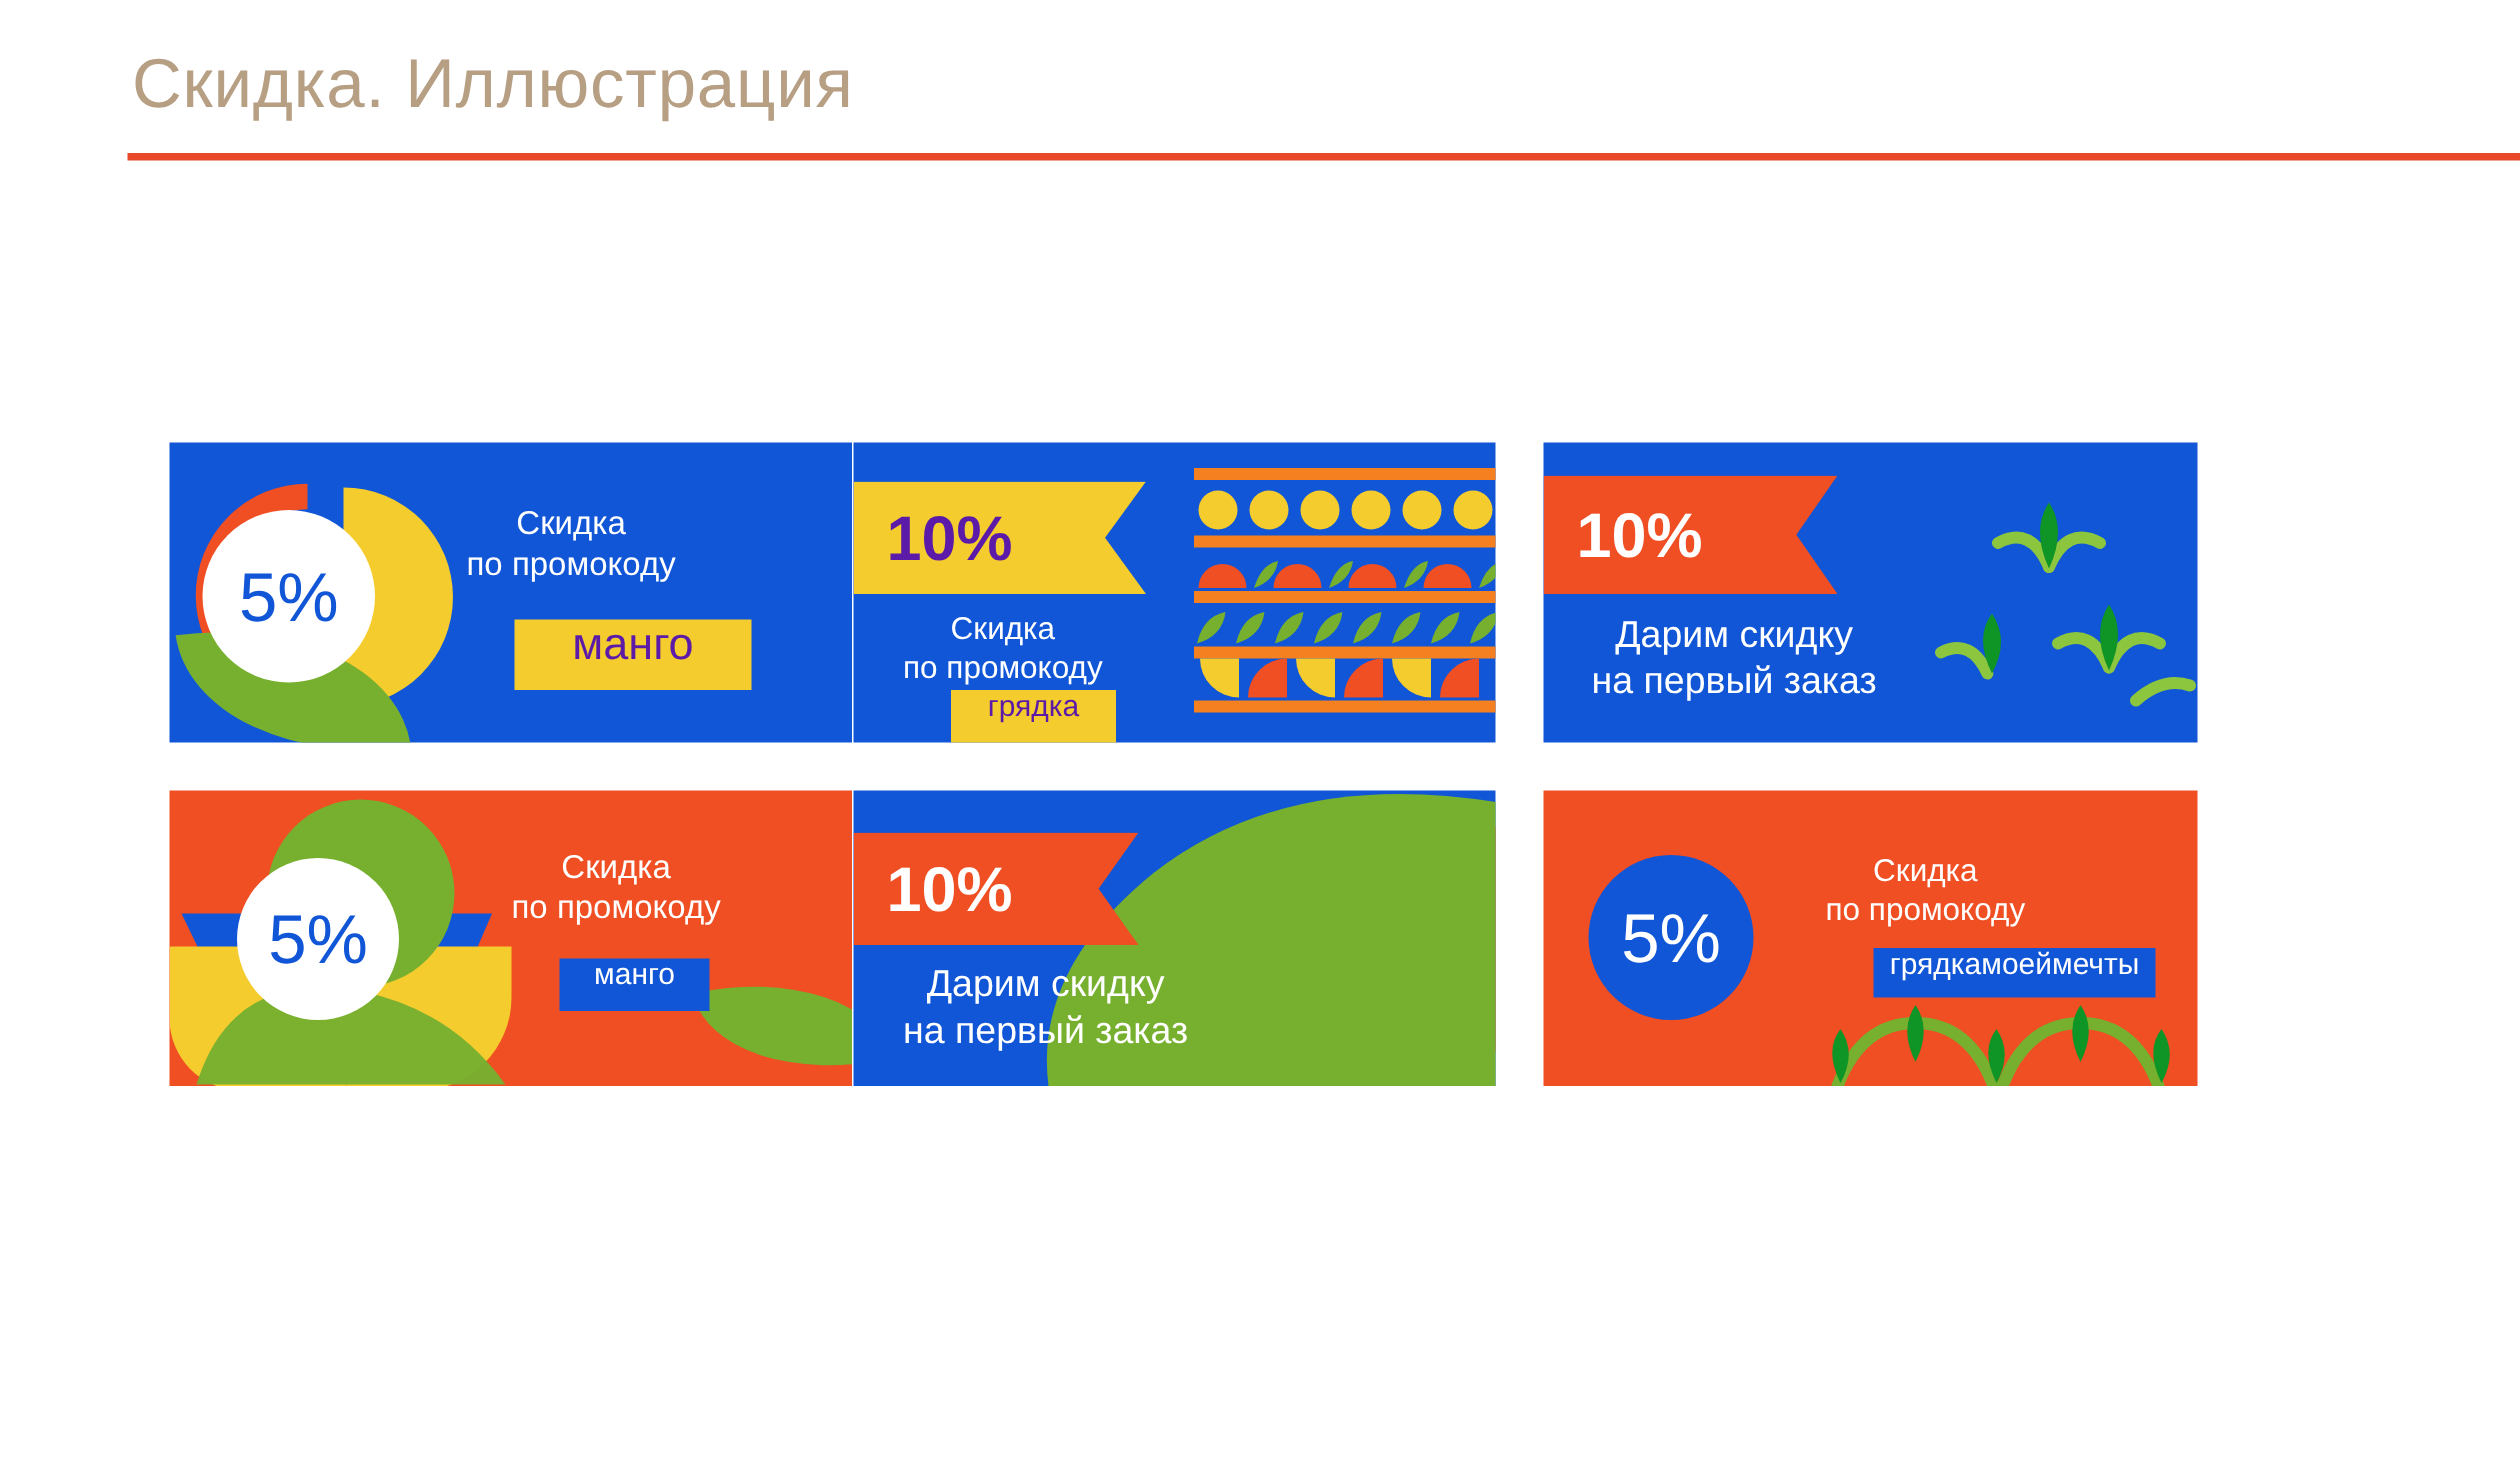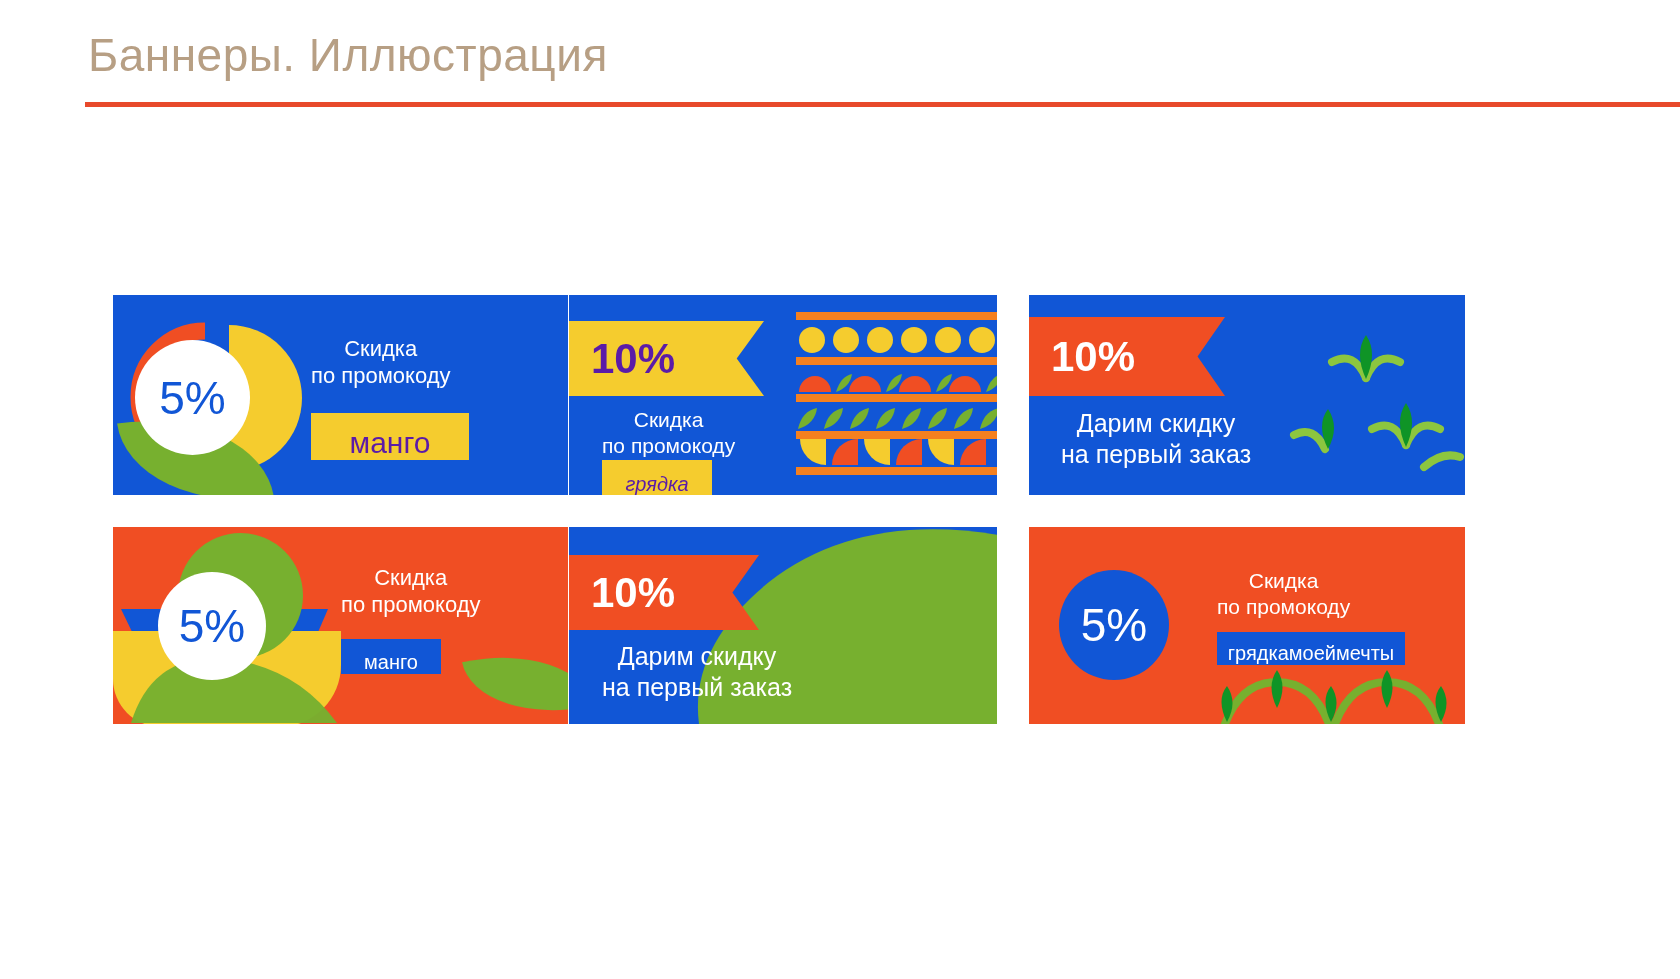--- a/index.html
+++ b/index.html
@@ -39,23 +39,24 @@
   
   .txt {
     position: absolute; z-index: 40;
     font-family: "Liberation Sans", sans-serif;
     line-height: 1.22; white-space: pre-line; text-align: center;
   }
   .txt-white { color: #ffffff; }
 
   .promo-chip {
     position: absolute; z-index: 41;
-    display: flex; align-items: flex-end; justify-content: center;
+    display: flex; align-items: flex-start; justify-content: center;
     font-family: "Liberation Sans", sans-serif;
     white-space: nowrap;
+    margin-left: 32px;
   }
   .chip-yellow { background: #f5cc2e; color: #5b1ba8; }
   .chip-blue   { background: #1156d6; color: #ffffff; }
 
   
   .ribbon {
     position: absolute; z-index: 35;
     display: flex; align-items: center;
     clip-path: polygon(0 0, 100% 0, 86% 50%, 100% 100%, 0 100%);
   }
@@ -80,21 +81,21 @@
   .leaf {
     border-radius: 0 100% 0 100%;
     background: #77b02f;
   }
 </style>
 </head>
 <body>
 
 <div id="slide">
 
-  <div id="slide-title">Баннеры. Иллюстрация</div>
+  <div id="slide-title">Скидка. Иллюстрация</div>
   <div id="title-rule"></div>
 
   <div class="banner b-row1 b-col1 bg-blue">
 
     <svg class="deco" style="left:-18px;top:22px;width:150px;height:160px;" viewBox="0 0 150 160">
       <path d="M110 14 A 66 66 0 1 0 110 146" fill="none" stroke="#f04e23" stroke-width="17"></path>
     </svg>
 
     <svg class="deco" style="left:42px;top:26px;width:148px;height:155px;" viewBox="0 0 148 155">
       <path d="M74 77 L74 4 A 73 73 0 0 1 74 150 Z" fill="#f5cc2e"></path>
@@ -157,21 +158,21 @@
         <path d="M132 127 h26 v26 a26 26 0 0 1 -26 -26 z" fill="#f5cc2e"></path>
         <path d="M164 153 a26 26 0 0 1 26 -26 v26 z" fill="#f04e23"></path>
       </g>
       <rect x="0" y="155" width="210" height="8" fill="#f5801f"></rect>
     </svg>
     <div class="ribbon ribbon-yellow" style="left:0;top:26px;width:195px;height:75px;">
       <span class="ribbon-num num-purple">10%</span>
     </div>
     <div class="txt txt-white" style="left:33px;top:112px;font-size:21px;">Скидка
 по промокоду</div>
-    <div class="promo-chip chip-yellow" style="left:33px;top:165px;width:110px;height:36px;font-size:20px;font-style:italic;">
+    <div class="promo-chip chip-yellow" style="left:33px;top:165px;width:110px;height:36px;font-size:20px;">
       <span>грядка</span>
     </div>
   </div>
 
   <div class="banner b-row1 b-col3 bg-blue">
     <svg class="deco" style="left:255px;top:22px;width:185px;height:160px;" viewBox="0 0 185 160">
       <g fill="none" stroke="#8cc63f" stroke-width="8" stroke-linecap="round">
         <path d="M48 45 q22 -12 34 16"></path>
           <path d="M116 45 q-22 -12 -34 16"></path>
         <path d="M88 112 q22 -12 34 16"></path>

